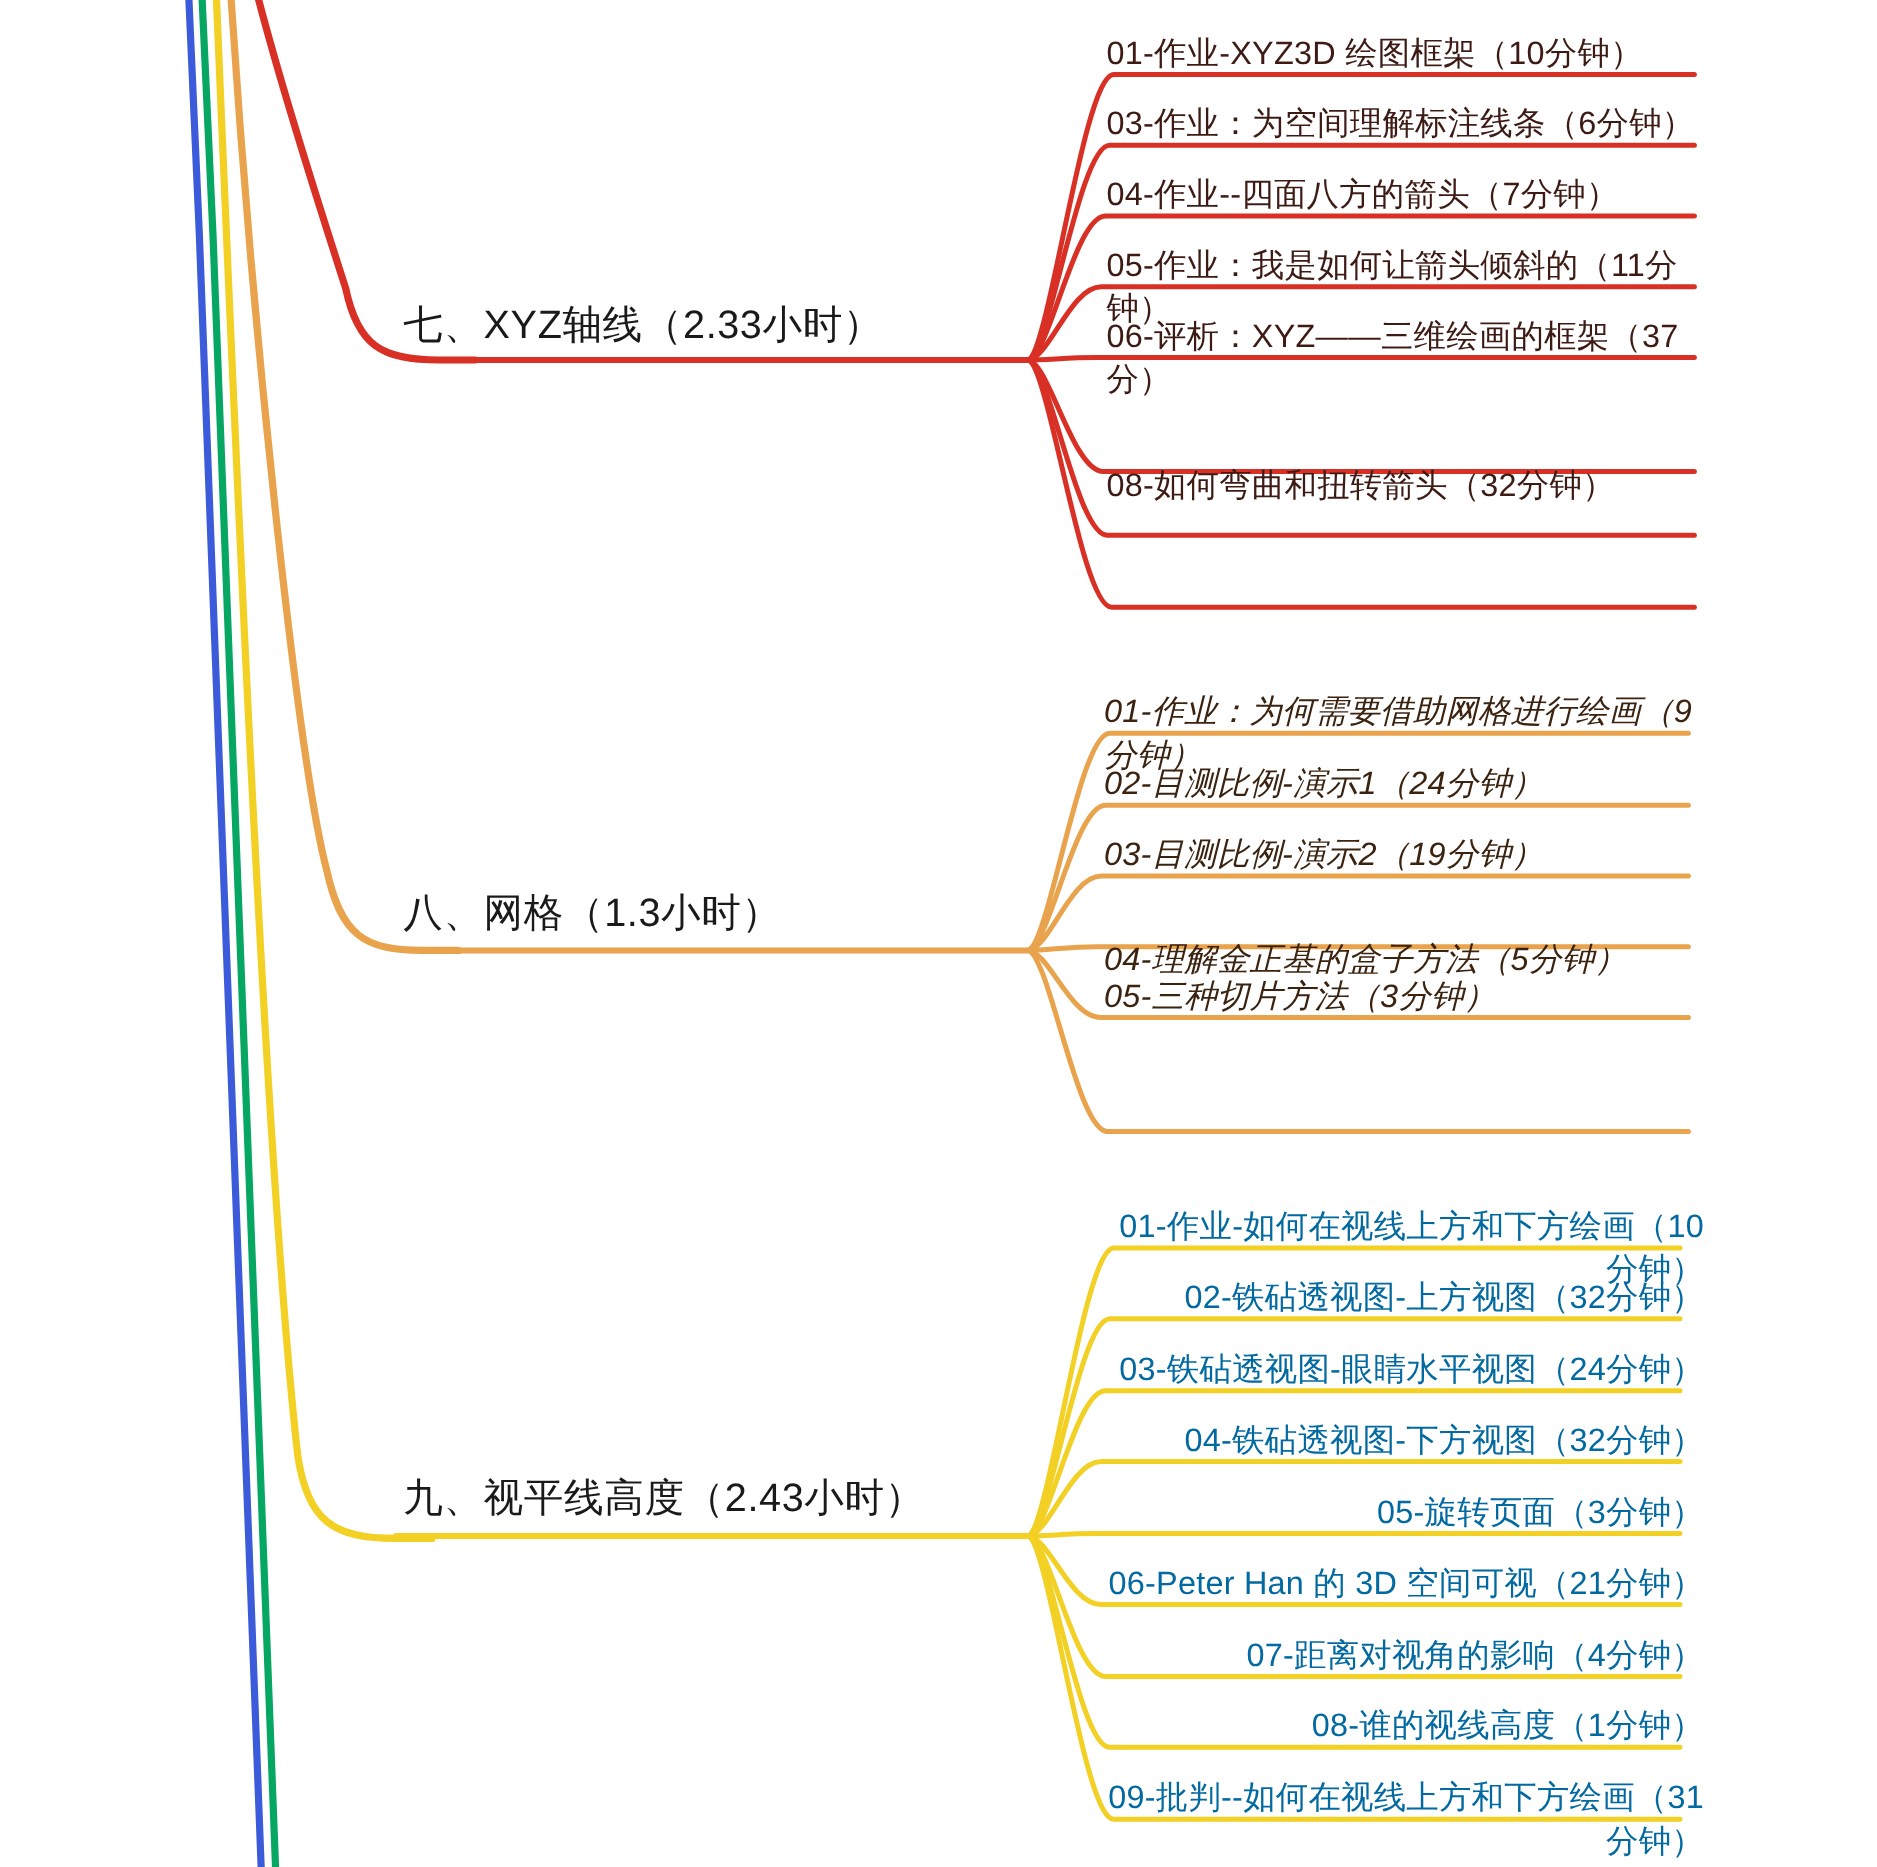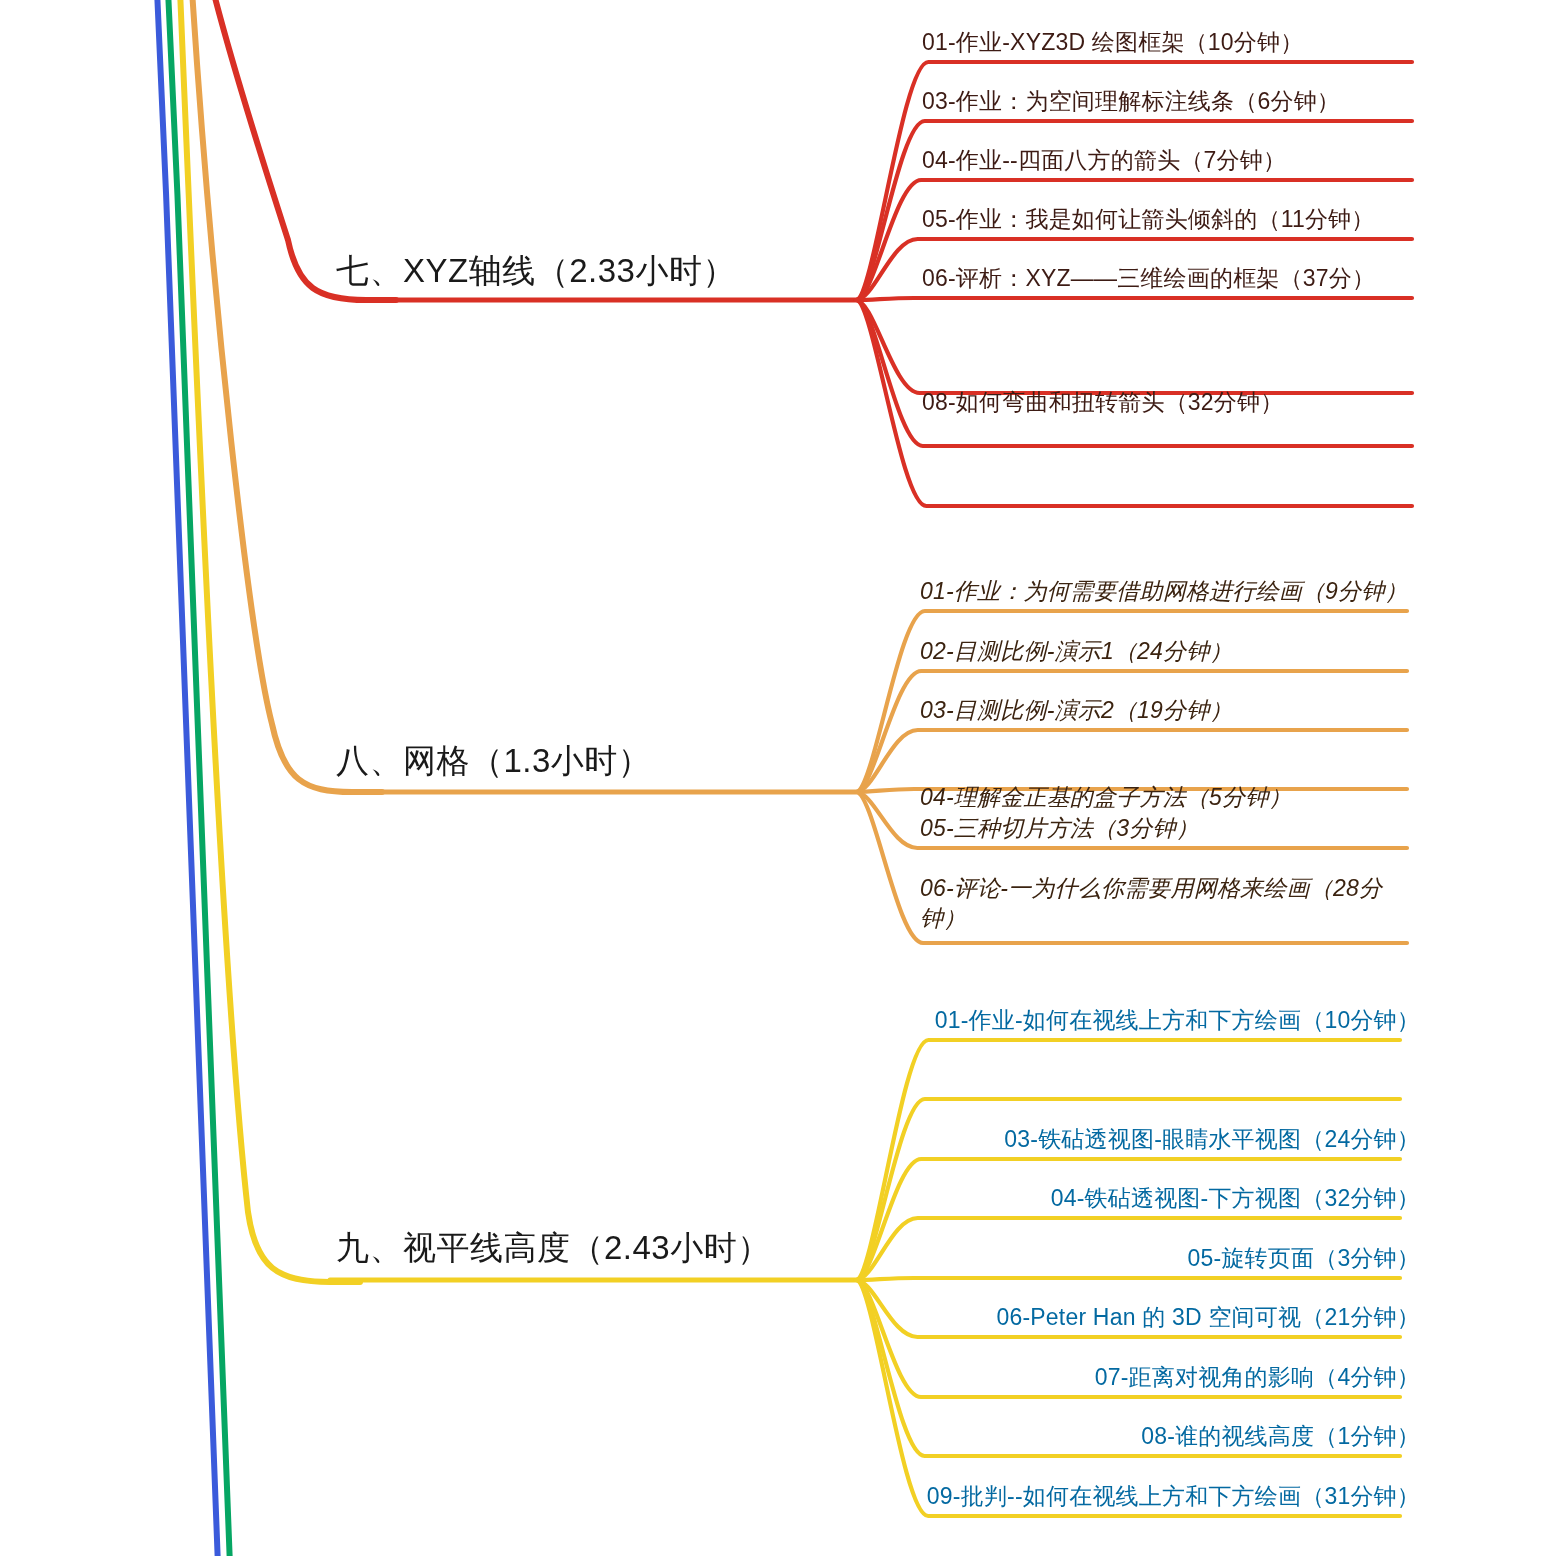--- a/index.html
+++ b/index.html
@@ -29,21 +29,21 @@
     position: absolute;
     font-size: 33px;
     font-weight: 400;
     color: #1a1a1a;
     white-space: nowrap;
     letter-spacing: 0.5px;
     line-height: 1.25;
   }
   .leaf-label {
     position: absolute;
-    font-size: 23px;
+    font-size: 27px;
     font-weight: 400;
     color: #3b1f18;
     line-height: 1.32;
     letter-spacing: 0.2px;
   }
   .leaf-label.two-line {
     line-height: 1.32;
   }
   .leaf-red   { color: #3d1b14; }
   .leaf-orange{ color: #3b2310; font-style: italic; }
@@ -99,23 +99,23 @@
   <div class="leaf-label leaf-red" style="left:922px; top:145px; width:500px;">04-作业--四面八方的箭头（7分钟）</div>
   <div class="leaf-label leaf-red" style="left:922px; top:204px; width:500px;">05-作业：我是如何让箭头倾斜的（11分钟）</div>
   <div class="leaf-label leaf-red" style="left:922px; top:263px; width:500px;">06-评析：XYZ——三维绘画的框架（37分）</div>
   <div class="leaf-label leaf-red" style="left:922px; top:387px; width:500px;">08-如何弯曲和扭转箭头（32分钟）</div>
 
   <div class="leaf-label leaf-orange" style="left:920px; top:576px; width:500px;">01-作业：为何需要借助网格进行绘画（9分钟）</div>
   <div class="leaf-label leaf-orange" style="left:920px; top:636px; width:500px;">02-目测比例-演示1（24分钟）</div>
   <div class="leaf-label leaf-orange" style="left:920px; top:695px; width:500px;">03-目测比例-演示2（19分钟）</div>
   <div class="leaf-label leaf-orange" style="left:920px; top:754px; width:500px;margin-top:28px;">04-理解金正基的盒子方法（5分钟）</div>
   <div class="leaf-label leaf-orange" style="left:920px; top:813px; width:500px;">05-三种切片方法（3分钟）</div>
-  <div class="leaf-label leaf-orange two-line" style="left:920px; top:873px; width:478px;">06-评论-一为什么你需要用网格来绘画（28分钟）</div>
 
   <div class="leaf-label leaf-yellow" style="left:910px; top:1005px; width:510px;">01-作业-如何在视线上方和下方绘画（10分钟）</div>
+  <div class="leaf-label leaf-yellow" style="left:910px; top:1064px; width:510px;">02-铁砧透视图-上方视图（32分钟）</div>
   <div class="leaf-label leaf-yellow" style="left:910px; top:1124px; width:510px;">03-铁砧透视图-眼睛水平视图（24分钟）</div>
   <div class="leaf-label leaf-yellow" style="left:910px; top:1183px; width:510px;">04-铁砧透视图-下方视图（32分钟）</div>
   <div class="leaf-label leaf-yellow" style="left:910px; top:1243px; width:510px;">05-旋转页面（3分钟）</div>
   <div class="leaf-label leaf-yellow" style="left:910px; top:1302px; width:510px;">06-Peter Han 的 3D 空间可视（21分钟）</div>
   <div class="leaf-label leaf-yellow" style="left:910px; top:1362px; width:510px;">07-距离对视角的影响（4分钟）</div>
   <div class="leaf-label leaf-yellow" style="left:910px; top:1421px; width:510px;">08-谁的视线高度（1分钟）</div>
   <div class="leaf-label leaf-yellow" style="left:910px; top:1481px; width:510px;">09-批判--如何在视线上方和下方绘画（31分钟）</div>
 
 </div>
 

